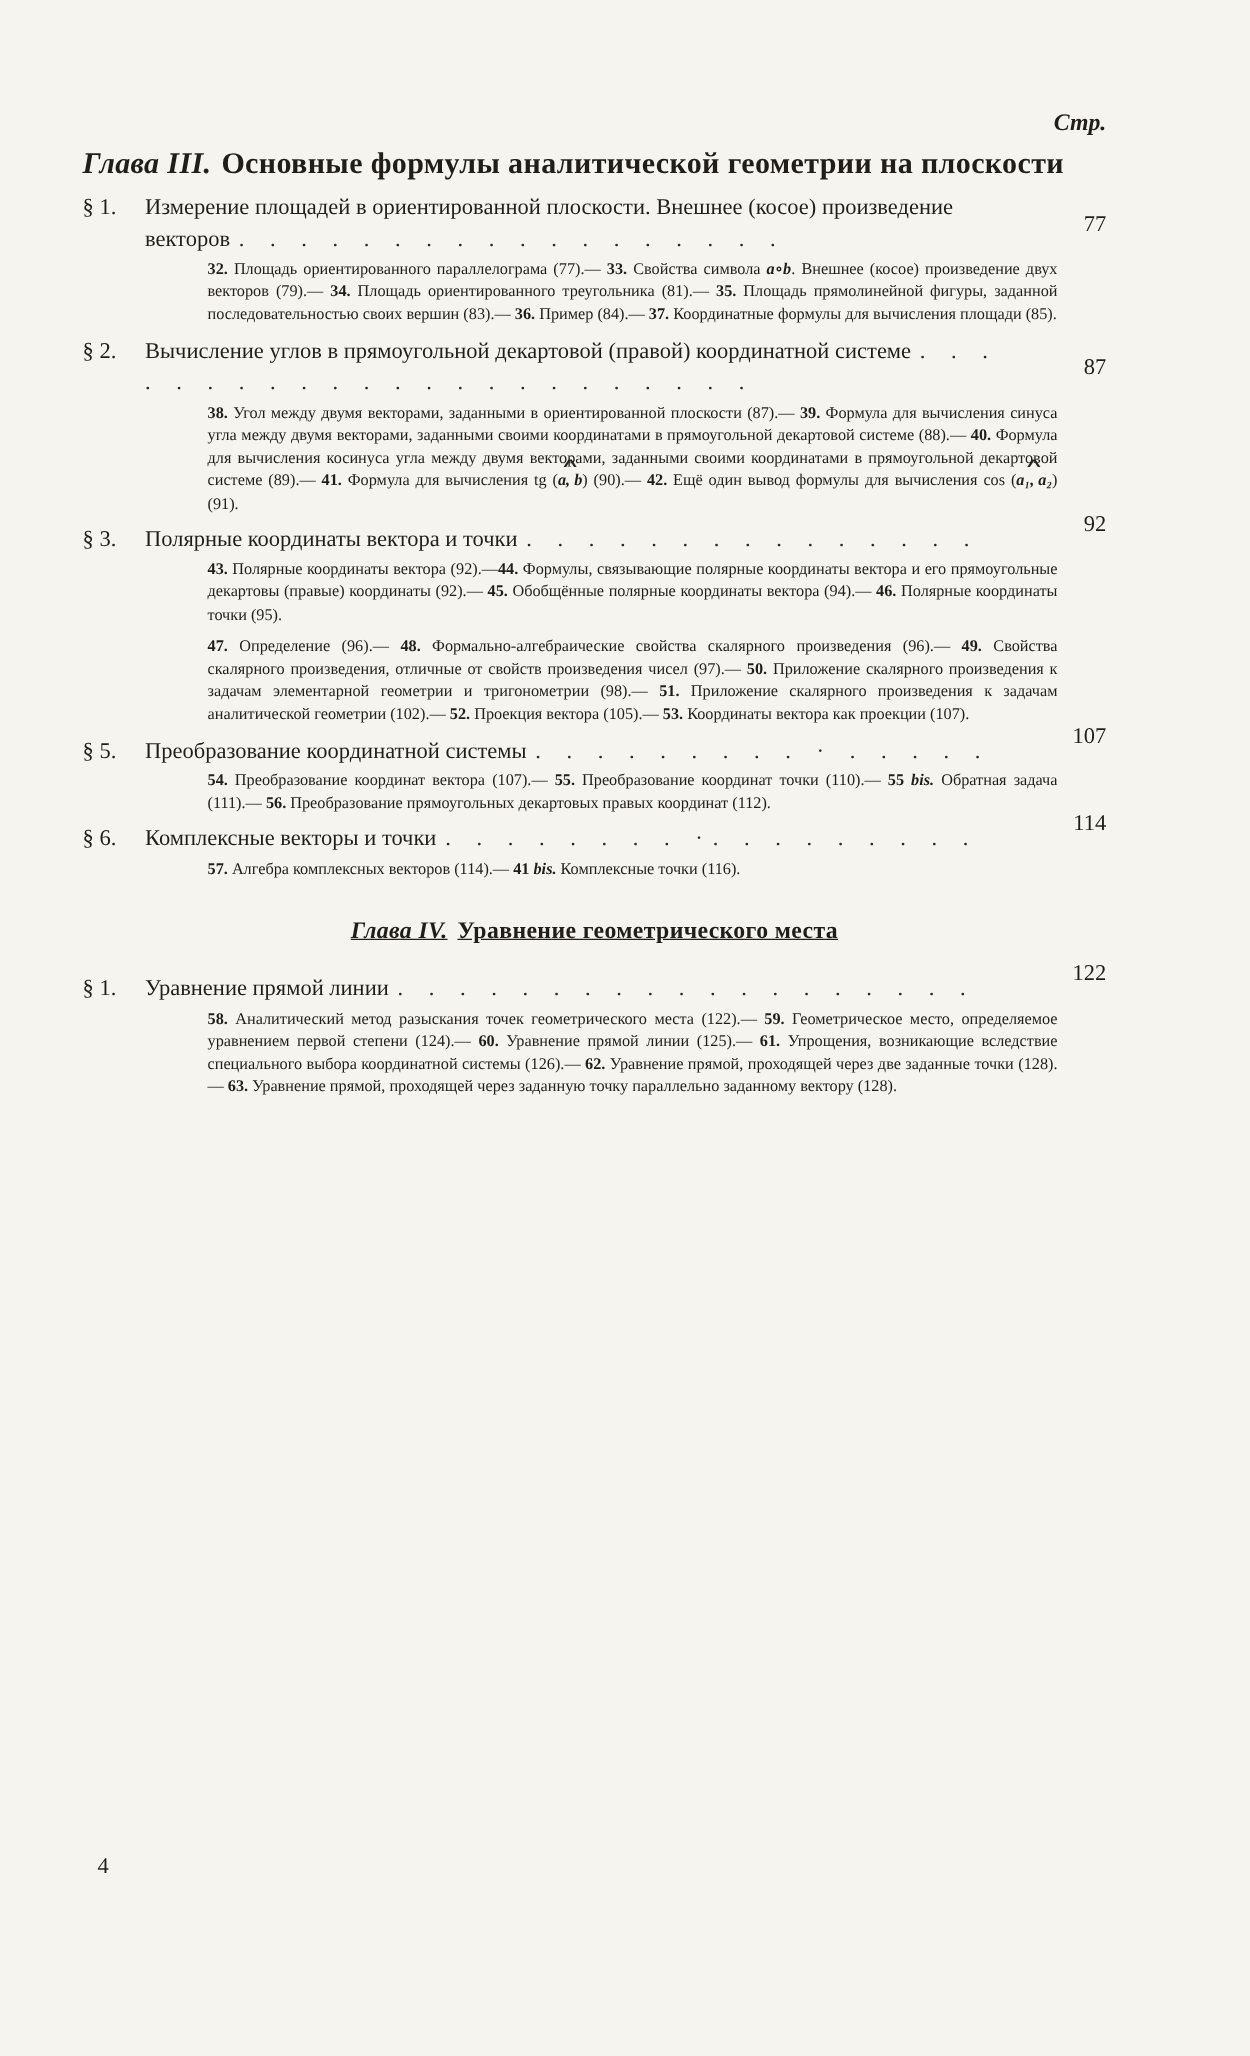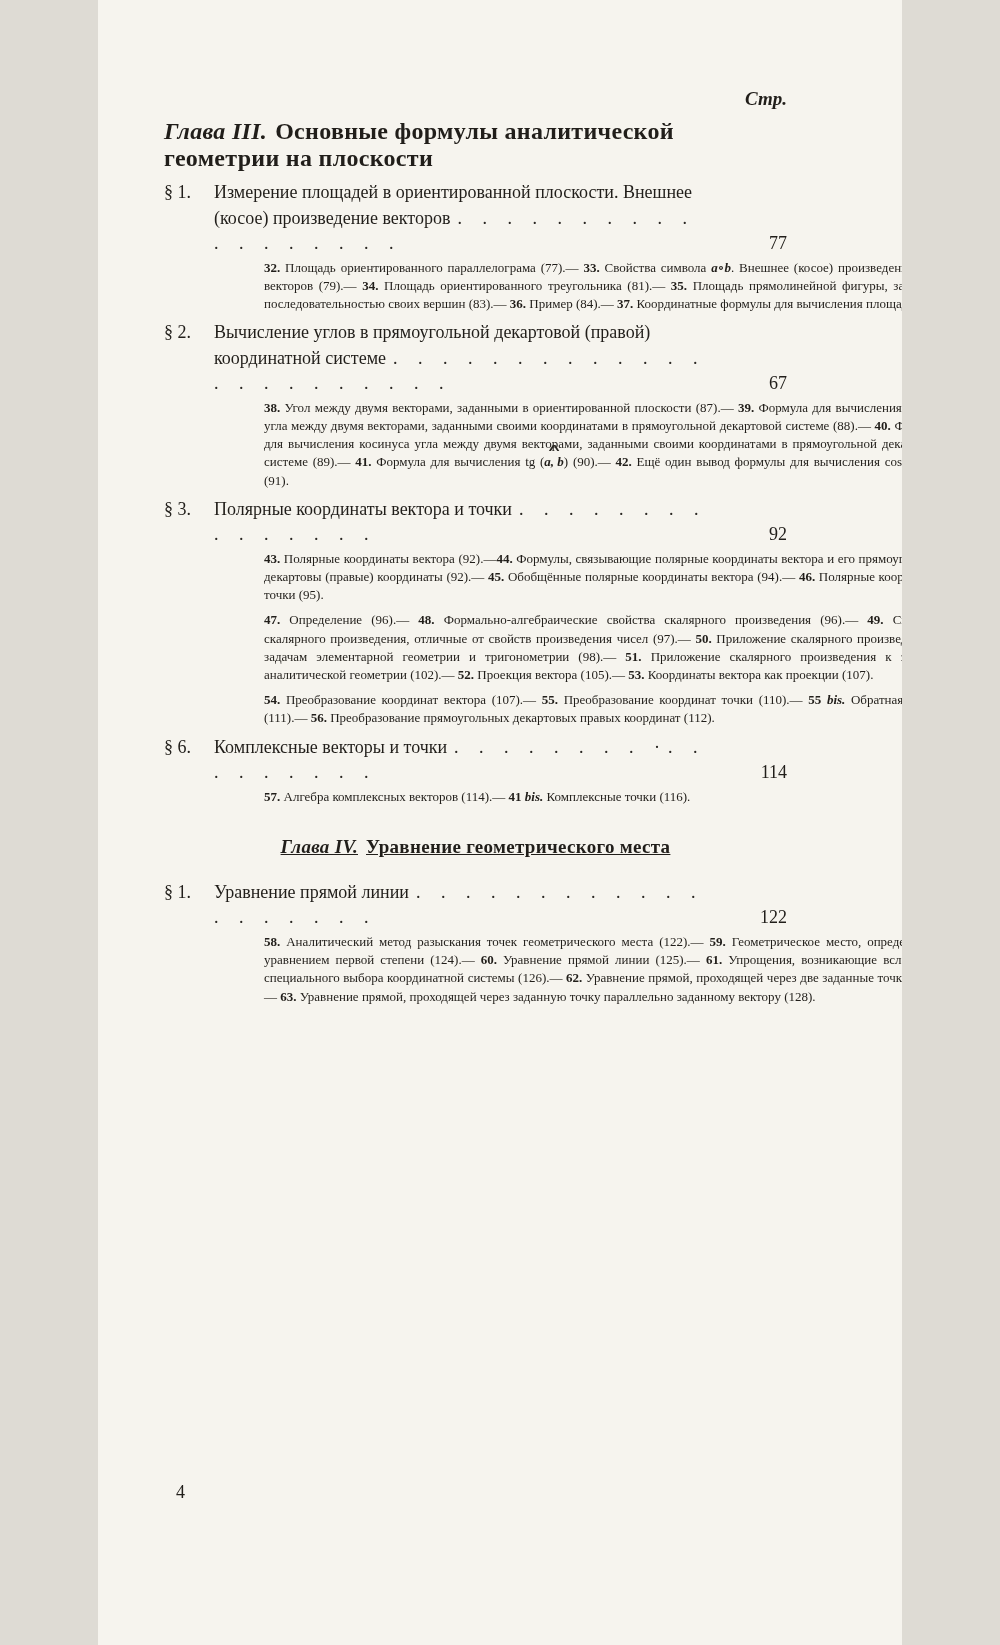--- a/index.html
+++ b/index.html
@@ -1,18 +1,18 @@
 <!DOCTYPE html>
 <html><head>
 <meta charset="utf-8">
 <style>
   * { box-sizing: border-box; margin: 0; padding: 0; }
   html, body { background: #dedbd4; }
   .page {
-    width: 804px;
+    width: 1000px;
     height: 1645px;
     margin: 0 auto;
     background: #f6f4ee;
     color: #211e1a;
     font-family: "Liberation Serif", "DejaVu Serif", serif;
     font-size: 18px;
     padding: 88px 115px 0 66px;
     position: relative;
     overflow: hidden;
   }
@@ -40,21 +40,21 @@
     text-indent: -50px;
     line-height: 1.42;
     font-size: 18px;
   }
   .entry-line.no-label { text-indent: 0; }
   .sec-label { display: inline-block; width: 50px; text-indent: 0; }
   .dots { letter-spacing: 8px; margin-left: 7px; color: #2a2722; }
   .pagenum {
     position: absolute;
     right: 0;
-    bottom: 0;
+    bottom: 12px;
     width: 70px;
     text-align: right;
     text-indent: 0;
     line-height: 1.42;
   }
   .detail {
     margin: 2px 0 7px 100px;
     width: 680px;
     text-align: justify;
     line-height: 1.40;
@@ -94,37 +94,40 @@
 
   <div class="entry">
     <div class="entry-line">
       <span class="sec-label">§ 1.</span><span class="sec-title">Измерение площадей в ориентированной плоскости. Внешнее (косое) произведение векторов</span><span class="dots">. . . . . . . . . . . . . . . . . .</span><span class="pagenum">77</span>
     </div>
     <div class="detail"><span class="run-b">32.</span><span class="run-n"> Площадь ориентированного параллелограма (77).— </span><span class="run-b">33.</span><span class="run-n"> Свойства символа </span><span class="run-m">a∘b</span><span class="run-n">. Внешнее (косое) произведение двух векторов (79).— </span><span class="run-b">34.</span><span class="run-n"> Площадь ориентированного треугольника (81).— </span><span class="run-b">35.</span><span class="run-n"> Площадь прямолинейной фигуры, заданной последовательностью своих вершин (83).— </span><span class="run-b">36.</span><span class="run-n"> Пример (84).— </span><span class="run-b">37.</span><span class="run-n"> Координатные формулы для вычисления площади (85).</span></div>
   </div>
 
   <div class="entry">
     <div class="entry-line">
-      <span class="sec-label">§ 2.</span><span class="sec-title">Вычисление углов в прямоугольной декартовой (правой) координатной системе</span><span class="dots">. . . . . . . . . . . . . . . . . . . . . . .</span><span class="pagenum">67</span>
+      <span class="sec-label">§ 2.</span><span class="sec-title">Вычисление углов в прямоугольной декартовой (правой) координатной системе</span><span class="dots">. . . . . . . . . . . . . . . . . . . . . . .</span><span class="pagenum">87</span>
     </div>
     <div class="detail"><span class="run-b">38.</span><span class="run-n"> Угол между двумя векторами, заданными в ориентированной плоскости (87).— </span><span class="run-b">39.</span><span class="run-n"> Формула для вычисления синуса угла между двумя векторами, заданными своими координатами в прямоугольной декартовой системе (88).— </span><span class="run-b">40.</span><span class="run-n"> Формула для вычисления косинуса угла между двумя векторами, заданными своими координатами в прямоугольной декартовой системе (89).— </span><span class="run-b">41.</span><span class="run-n"> Формула для вычисления tg (</span><span class="run-h">a, b</span><span class="run-n">) (90).— </span><span class="run-b">42.</span><span class="run-n"> Ещё один вывод формулы для вычисления cos (</span><span class="run-h">a₁, a₂</span><span class="run-n">) (91).</span></div>
   </div>
 
   <div class="entry">
     <div class="entry-line">
       <span class="sec-label">§ 3.</span><span class="sec-title">Полярные координаты вектора и точки</span><span class="dots">. . . . . . . . . . . . . . .</span><span class="pagenum">92</span>
     </div>
     <div class="detail"><span class="run-b">43.</span><span class="run-n"> Полярные координаты вектора (92).—</span><span class="run-b">44.</span><span class="run-n"> Формулы, связывающие полярные координаты вектора и его прямоугольные декартовы (правые) координаты (92).— </span><span class="run-b">45.</span><span class="run-n"> Обобщённые полярные координаты вектора (94).— </span><span class="run-b">46.</span><span class="run-n"> Полярные координаты точки (95).</span></div>
   </div>
 
   <div class="entry">
     <div class="detail"><span class="run-b">47.</span><span class="run-n"> Определение (96).— </span><span class="run-b">48.</span><span class="run-n"> Формально-алгебраические свойства скалярного произведения (96).— </span><span class="run-b">49.</span><span class="run-n"> Свойства скалярного произведения, отличные от свойств произведения чисел (97).— </span><span class="run-b">50.</span><span class="run-n"> Приложение скалярного произведения к задачам элементарной геометрии и тригонометрии (98).— </span><span class="run-b">51.</span><span class="run-n"> Приложение скалярного произведения к задачам аналитической геометрии (102).— </span><span class="run-b">52.</span><span class="run-n"> Проекция вектора (105).— </span><span class="run-b">53.</span><span class="run-n"> Координаты вектора как проекции (107).</span></div>
   </div>
 
   <div class="entry">
+    <div class="entry-line">
+      <span class="sec-label">§ 5.</span><span class="sec-title">Преобразование координатной системы</span><span class="dots">. . . . . . . . . · . . . . .</span><span class="pagenum">107</span>
+    </div>
     <div class="detail"><span class="run-b">54.</span><span class="run-n"> Преобразование координат вектора (107).— </span><span class="run-b">55.</span><span class="run-n"> Преобразование координат точки (110).— </span><span class="run-b">55 </span><span class="run-m">bis.</span><span class="run-n"> Обратная задача (111).— </span><span class="run-b">56.</span><span class="run-n"> Преобразование прямоугольных декартовых правых координат (112).</span></div>
   </div>
 
   <div class="entry">
     <div class="entry-line">
       <span class="sec-label">§ 6.</span><span class="sec-title">Комплексные векторы и точки</span><span class="dots">. . . . . . . . ·. . . . . . . . .</span><span class="pagenum">114</span>
     </div>
     <div class="detail"><span class="run-b">57.</span><span class="run-n"> Алгебра комплексных векторов (114).— </span><span class="run-b">41 </span><span class="run-m">bis.</span><span class="run-n"> Комплексные точки (116).</span></div>
   </div>
 

